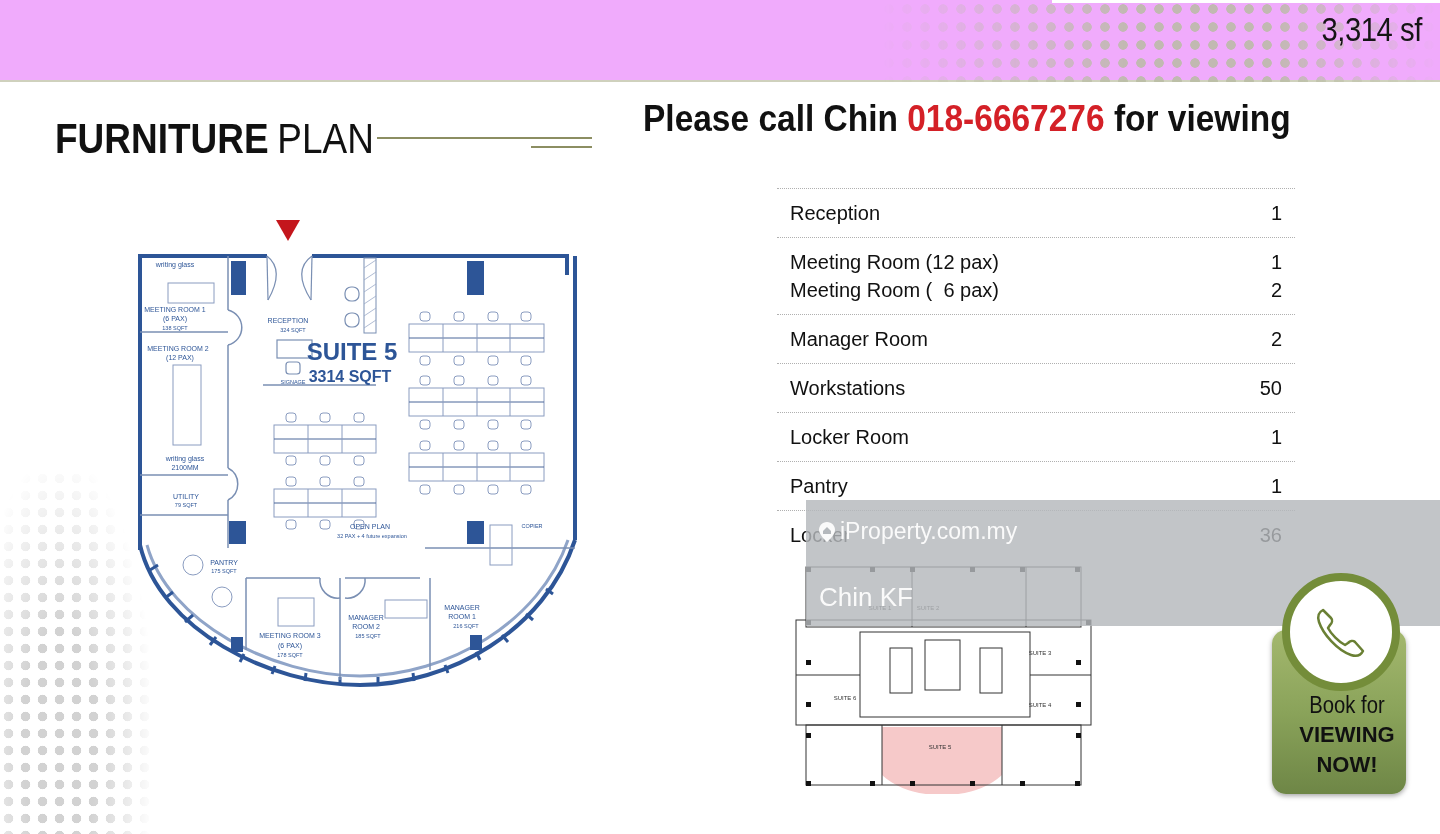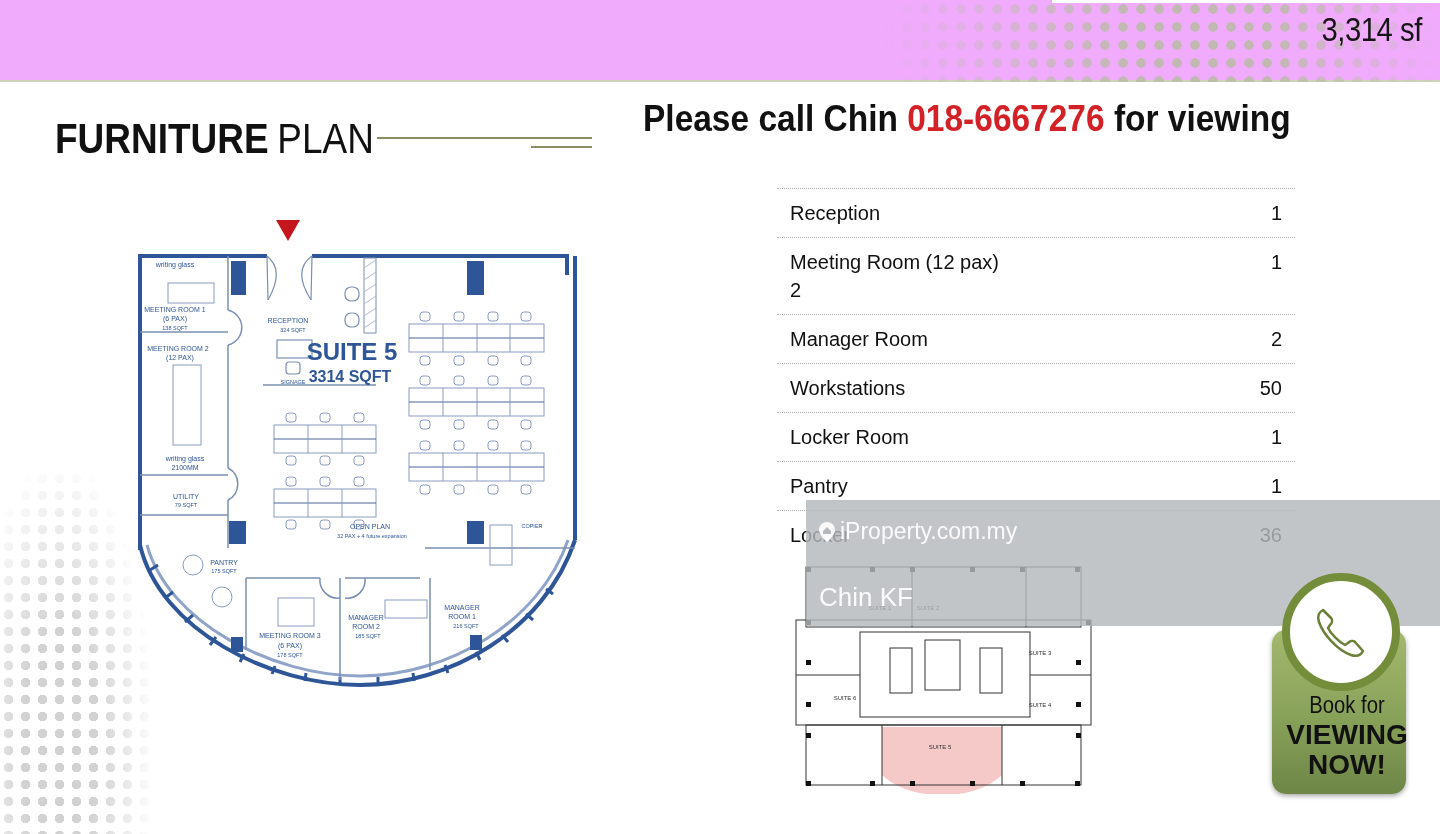--- a/index.html
+++ b/index.html
@@ -40,21 +40,21 @@
   .wm-agent { position: absolute; left: 819px; top: 570px; font-size: 26px; color: #fafafa; margin-top: 12px; }
 
   .keyplan { position: absolute; left: 793px; top: 562px; width: 302px; height: 232px; }
 
   .cta { position: absolute; left: 1272px; top: 630px; width: 134px; height: 164px; border-radius: 14px;
     background: linear-gradient(to bottom, #a4b86e 0%, #8aa35a 50%, #6e8646 100%);
     box-shadow: 0 2px 5px rgba(0,0,0,.35); text-align: center; }
   .cta-circle { position: absolute; left: 1282px; top: 573px; width: 118px; height: 118px; border-radius: 50%; background: #fff; border: 8px solid #748d3a; display: flex; align-items: center; justify-content: center; }
   .cta-text { position: absolute; left: 1272px; top: 690px; width: 150px; text-align: center; color: #111; }
   .cta-line1 { font-size: 23px; transform: scaleX(0.88); line-height: 30px; }
-  .cta-line2, .cta-line3 { font-size: 28px; font-weight: 700; line-height: 30px; }
+  .cta-line2, .cta-line3 { font-size: 22px; font-weight: 700; line-height: 30px; }
 
   .floorplan { position: absolute; left: 130px; top: 215px; width: 460px; height: 480px; }
 </style>
 </head>
 <body>
 
 <div class="top-banner">
   <div class="banner-dots"></div>
   <div class="banner-line"></div>
   <div class="area-label">3,314 sf</div>
@@ -271,20 +271,21 @@
         <span class="name">Reception</span>
         <span>1</span>
       </div>
   </div>
   <div class="room-row">
     <div class="room-line">
         <span class="name">Meeting Room (12 pax)</span>
         <span>1</span>
       </div>
     <div class="room-line">
+        <span class="name">Meeting Room (  6 pax)</span>
         <span>2</span>
       </div>
   </div>
   <div class="room-row">
     <div class="room-line">
         <span class="name">Manager Room</span>
         <span>2</span>
       </div>
   </div>
   <div class="room-row">

